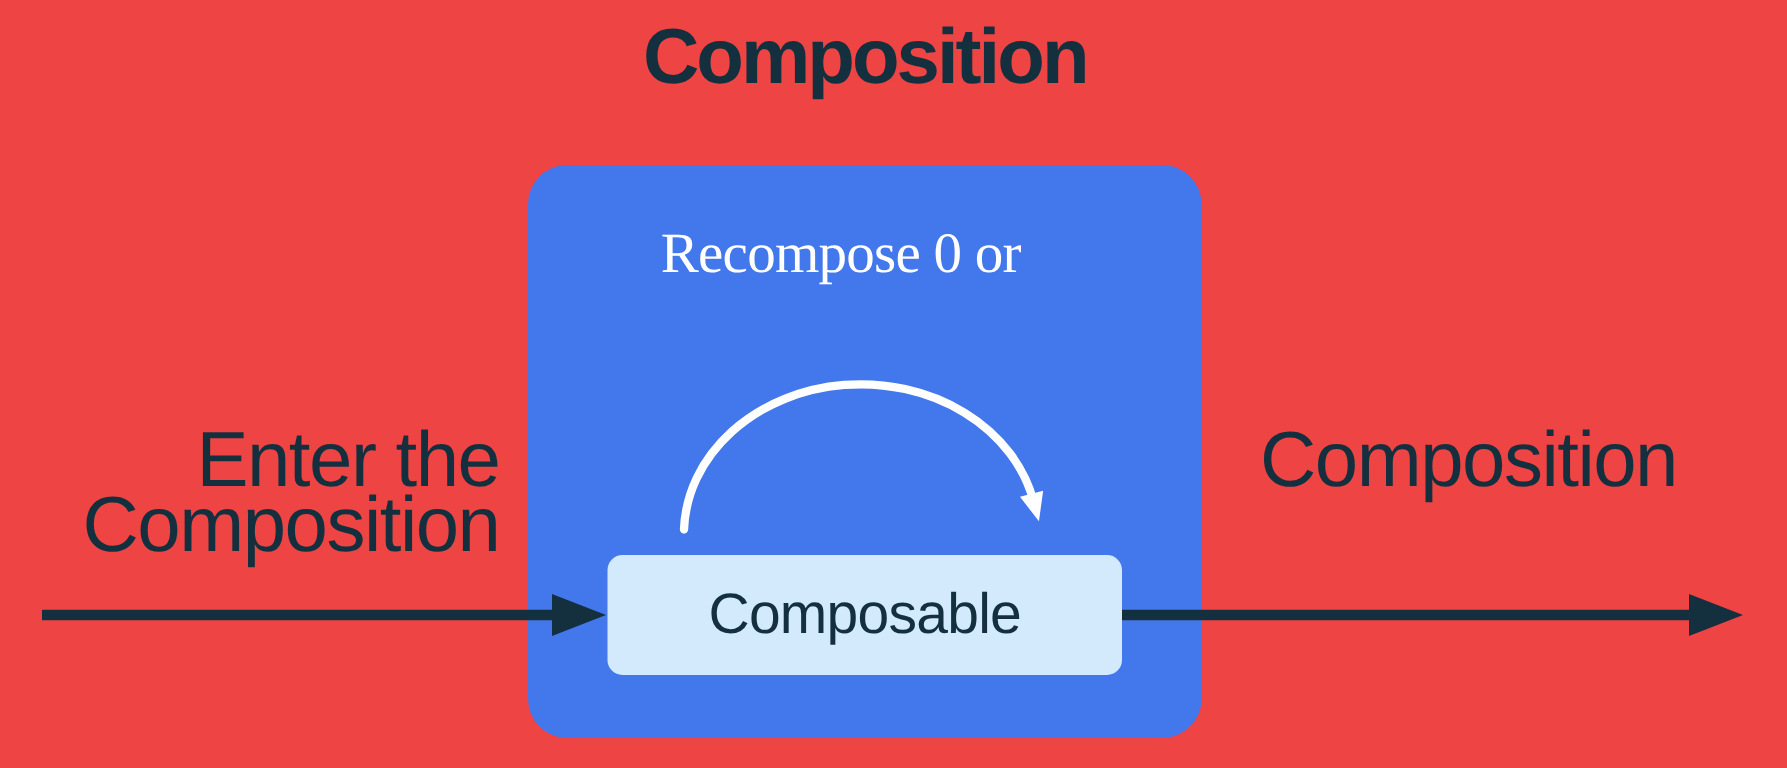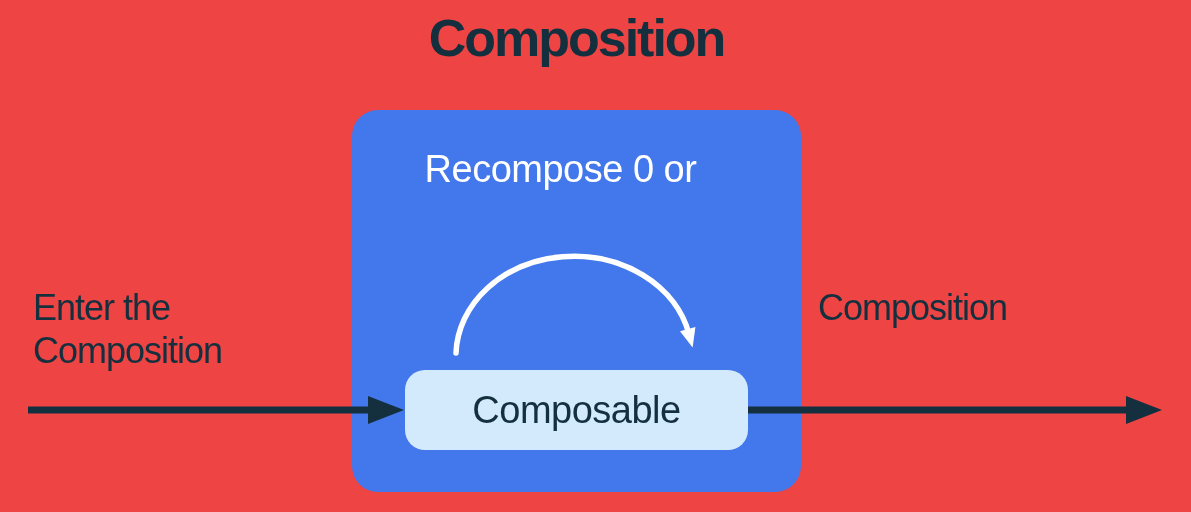--- a/index.html
+++ b/index.html
@@ -42,20 +42,21 @@
     position: absolute;
     left: 352px;
     top: 148px;
     width: 417px;
     text-align: center;
     font-size: 38px;
     line-height: 42px;
     letter-spacing: -0.5px;
     color: var(--arc-white, #ffffff);
     z-index: 4;
+    font-family: Liberation Serif, serif;
   }
   .recompose-label .line { display: block; }
   .overlay {
     position: absolute;
     left: 0;
     top: 0;
     width: 1191px;
     height: 512px;
     z-index: 2;
   }
@@ -75,38 +76,38 @@
   }
   .arc-head-shape {
     fill: var(--arc-white, #ffffff);
   }
   .composable-box {
     position: absolute;
     left: 405px;
     top: 370px;
     width: 343px;
     height: 80px;
-    border-radius: 20px;
+    border-radius: 10px;
     background: var(--light-blue, #D3EAFC);
     display: flex;
     align-items: center;
     justify-content: center;
     z-index: 3;
   }
   .composable-box .label {
     font-size: 38px;
     letter-spacing: -0.5px;
     color: var(--navy, #14303E);
   }
   .side-label {
     position: absolute;
     top: 286px;
     width: 300px;
-    text-align: left;
-    font-size: 36px;
+    text-align: right;
+    font-size: 52px;
     line-height: 43px;
     letter-spacing: -1px;
     color: var(--navy, #14303E);
     z-index: 4;
   }
   .side-label .line { display: block; }
   .side-label.enter { left: 33px; }
   .side-label.leave { left: 818px; }
 </style>
 </head>

